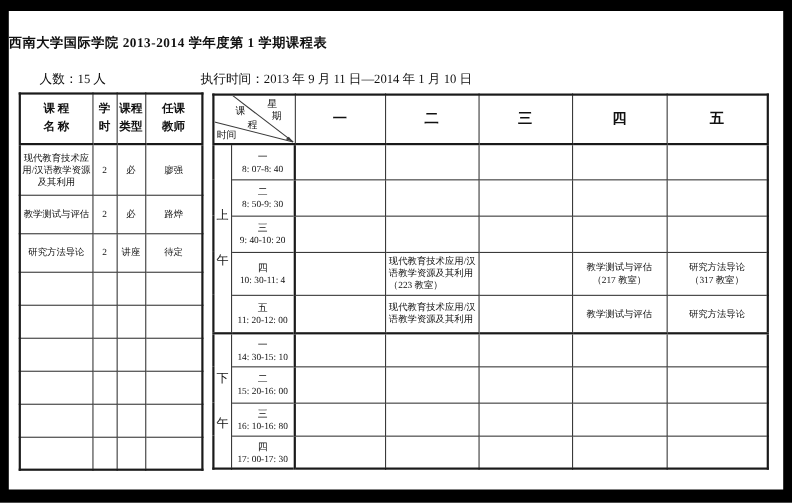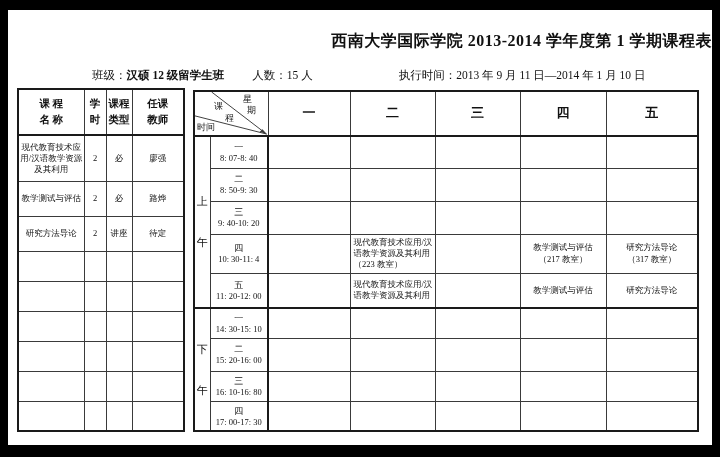--- a/index.html
+++ b/index.html
@@ -6,31 +6,31 @@
   body{
     width:720px;height:457px;position:relative;overflow:hidden;
     background:#000;
     font-family:"Liberation Serif","DejaVu Serif",serif;
   }
   .page{
     position:absolute;top:10px;left:8px;right:8px;bottom:12px;
     background:#fff;color:#111;overflow:hidden;
   }
   .title{
-    margin:21px 0 16px 0;text-align:right;
-    font-size:16px;font-weight:bold;letter-spacing:.5px;
+    margin:21px 0 16px 0;text-align:left;
+    font-size:12px;font-weight:bold;letter-spacing:.5px;
   }
   .info-row{
     display:flex;margin-top:12px;font-size:11.5px;white-space:nowrap;align-items:baseline;
   }
   .info-class{margin-left:84px;}
   .info-count{margin-left:28px;}
   .info-period{margin-left:86px;}
   .info-row b{font-weight:bold;}
-  .tables{display:flex;align-items:flex-end;margin:5px 0 0 9px;}
+  .tables{display:flex;align-items:center;margin:5px 0 0 9px;}
   table{border-collapse:collapse;table-layout:fixed;background:#fff;}
   td{
     border:1px solid #3a3a3a;padding:0 1px;text-align:center;vertical-align:middle;
     font-size:8.5px;line-height:1.3;overflow:hidden;color:#111;
   }
   .pre{white-space:pre-line;}
   
   .course-table{width:166px;border:2px solid #1a1a1a;}
   .course-table tr.hdr td{font-weight:bold;font-size:10.5px;line-height:1.5;border-bottom:2px solid #1a1a1a;}
   .course-table td.name{font-size:8.5px;}
@@ -51,23 +51,20 @@
   .sess-split td{border-top:2px solid #1a1a1a;}
 </style>
 </head>
 <body>
 
 <div class="page">
 
   <h1 class="title">西南大学国际学院 2013-2014 学年度第 1 学期课程表</h1>
 
   <div class="info-row">
-    <div class="info-class">
-      <span>班级：</span><b>汉硕 12 级留学生班</b>
-    </div>
     <div class="info-count">
       <span>人数：</span><span>15 人</span>
     </div>
     <div class="info-period">
       <span>执行时间：</span><span>2013 年 9 月 11 日—2014 年 1 月 10 日</span>
     </div>
   </div>
 
   <div class="tables">
     <table class="course-table">

